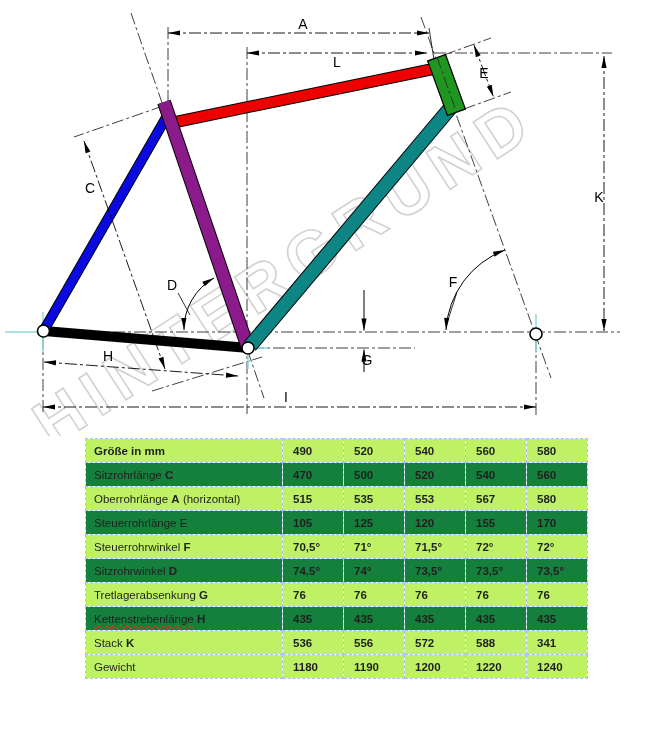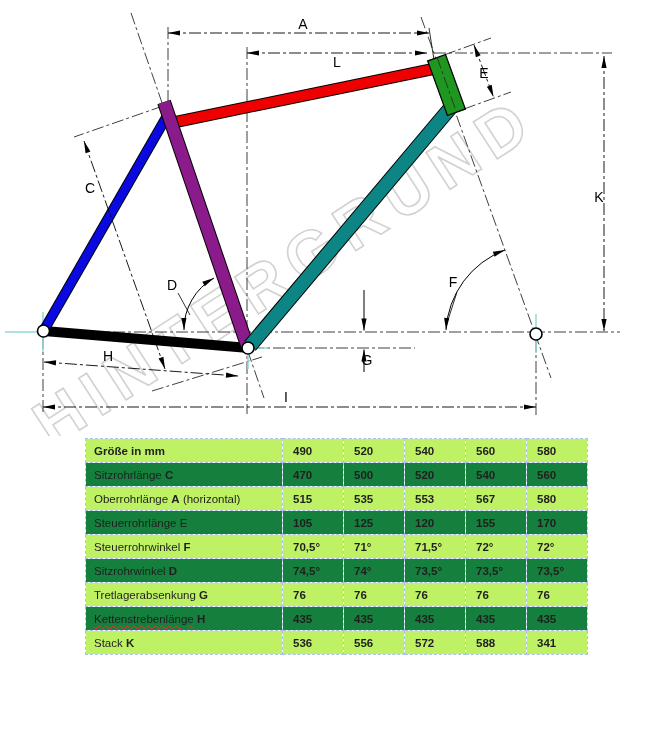--- a/index.html
+++ b/index.html
@@ -183,14 +183,22 @@
         <td class="val">435</td>
       </tr>
       <tr class="shaded">
         <td class="lbl"><span>Stack</span> <span class="bold">K</span></td>
         <td class="val">536</td>
         <td class="val">556</td>
         <td class="val">572</td>
         <td class="val">588</td>
         <td class="val">341</td>
       </tr>
+      <tr class="shaded">
+        <td class="lbl"><span>Gewicht</span></td>
+        <td class="val">1180</td>
+        <td class="val">1190</td>
+        <td class="val">1200</td>
+        <td class="val">1220</td>
+        <td class="val">1240</td>
+      </tr>
     </tbody>
 </table>
 
 </body></html>

